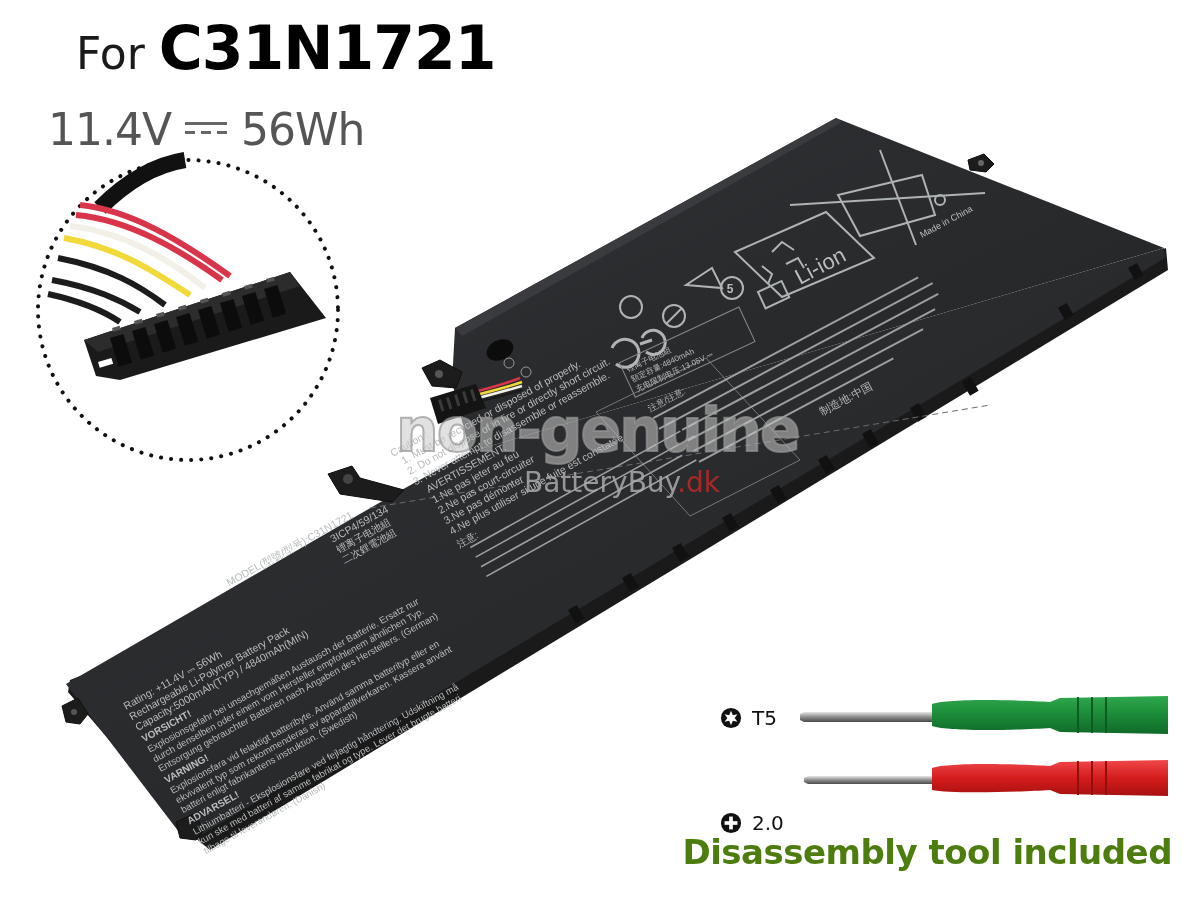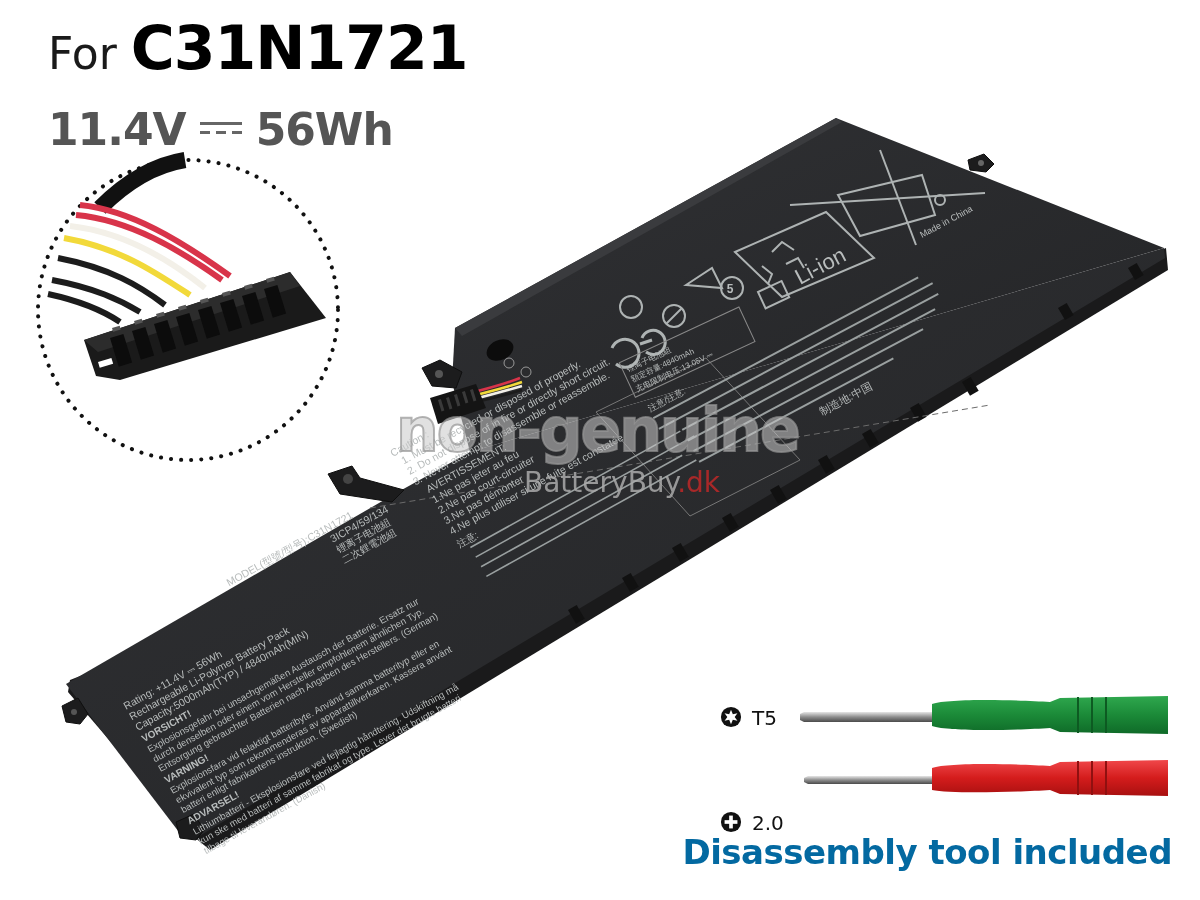--- a/index.html
+++ b/index.html
@@ -1,34 +1,34 @@
 <!DOCTYPE html>
 <html><head>
   <meta charset="utf-8">
   <style>
     html, body { margin: 0; padding: 0; background: #ffffff; }
     body { width: 1200px; height: 900px; position: relative; overflow: hidden;
            font-family: "Liberation Sans", sans-serif; }
     .abs { position: absolute; }
     .title-line { left: 48px; top: 18px; white-space: nowrap; line-height: 1; }
-    .title-prefix { font-family: "DejaVu Sans", sans-serif; font-size: 44px; color: #1a1a1a; font-weight: 400; vertical-align: baseline; }
+    .title-prefix { font-family: "DejaVu Sans", sans-serif; font-size: 44px; color: #1a1a1a; font-weight: 400; vertical-align: baseline; margin-left: 28px; }
     .title-model { font-family: "DejaVu Sans", sans-serif; font-size: 60px; color: #000; font-weight: 700; letter-spacing: -1px; margin-left: 14px; }
     .spec-line { left: 48px; top: 108px; white-space: nowrap; font-family: "DejaVu Sans", sans-serif;
-                 font-size: 44px; font-weight: 700; color: #555555; line-height: 1; letter-spacing: -1px; }
+                 font-size: 44px; font-weight: 400; color: #555555; line-height: 1; letter-spacing: -1px; }
     .dc-sym { display: inline-block; width: 42px; height: 14px; margin: 0 14px 8px 14px; vertical-align: middle; position: relative; }
     .dc-sym::before { content: ""; position: absolute; left: 0; right: 0; top: 0; height: 3px; background: #666; }
     .dc-sym::after { content: ""; position: absolute; left: 0; right: 0; top: 9px; height: 3px;
                      background: repeating-linear-gradient(90deg, #666 0 10px, transparent 10px 16px); }
     .svg-layer { left: 0; top: 0; width: 1200px; height: 900px; }
     .label-text { fill: #b8bcbc; font-family: "Liberation Sans", sans-serif; }
     .tool-label { font-family: "DejaVu Sans", sans-serif; font-size: 20px; color: #111; }
-    .tool-row { display: flex; }
+    .tool-row { display: flex; align-items: center; }
     .tool-icon { width: 22px; height: 22px; margin-right: 10px; }
     .footer { right: 28px; top: 832px; font-family: "DejaVu Sans", sans-serif; font-weight: 700;
-              font-size: 34px; color: #0369a1; white-space: nowrap; letter-spacing: -0.5px; }
+              font-size: 34px; color: #4d7c0f; white-space: nowrap; letter-spacing: -0.5px; }
     .wm-main { left: 396px; top: 395px; font-family: "DejaVu Sans", sans-serif; font-size: 60px; font-weight: 700;
                color: rgba(200,200,200,0.55); -webkit-text-stroke: 2px rgba(150,150,150,0.7); letter-spacing: -2px; white-space: nowrap; }
     .wm-sub { left: 524px; top: 466px; font-family: "DejaVu Sans", sans-serif; font-size: 28px; color: rgba(170,170,170,0.85); white-space: nowrap; }
     .wm-sub .dk { color: rgba(190,40,40,0.85); }
   </style>
 </head>
 <body>
 
 <div class="abs title-line">
   <span class="title-prefix">For</span><span class="title-model">C31N1721</span>

